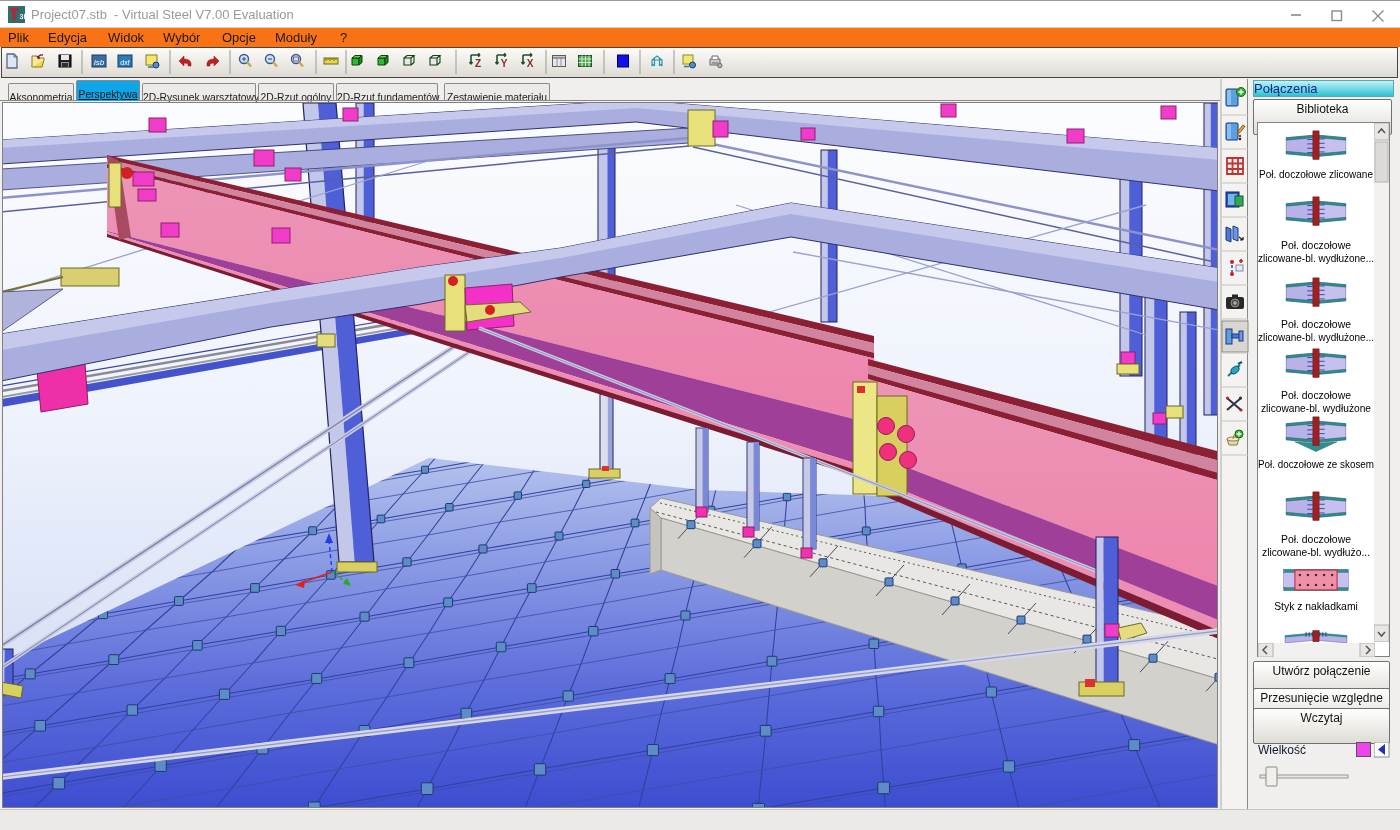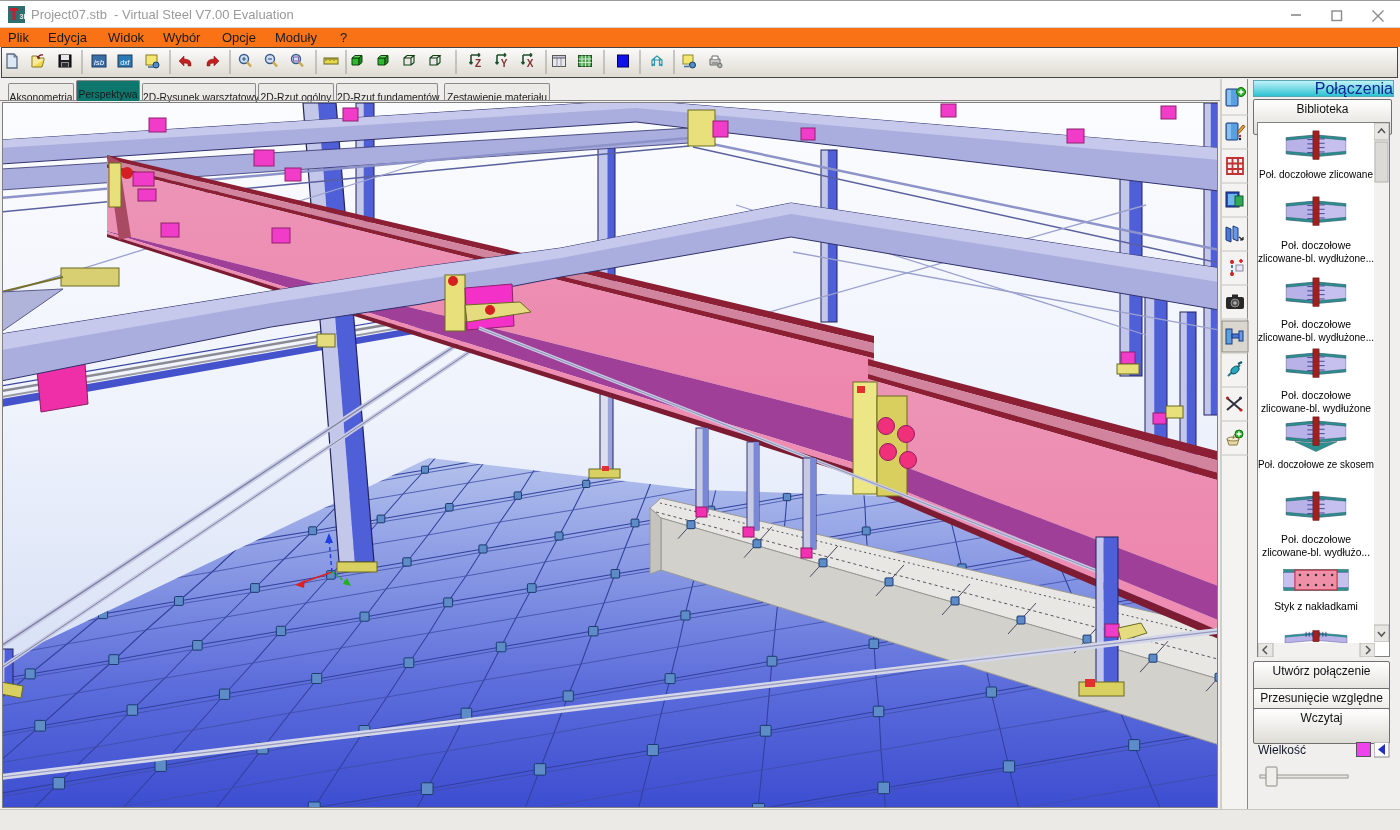--- a/index.html
+++ b/index.html
@@ -2,21 +2,21 @@
 <html><head><meta charset="utf-8"><style>
 * { margin:0; padding:0; box-sizing:border-box; }
 body { width:1400px; height:830px; font-family:"Liberation Sans",sans-serif; background:#f0efed; overflow:hidden; position:relative; }
 .titlebar { position:absolute; left:0; top:0; width:1400px; height:28px; background:#ffffff; border-top:1px solid #9a9a9a; border-bottom:1px solid #d5d5d5; }
 .title-text { position:absolute; left:31px; top:6px; font-size:13px; color:#9a9a9a; }
 .menubar { position:absolute; left:0; top:28px; width:1400px; height:19px; background:#f97316; font-size:13px; color:#1a1a1a; }
 .menubar span { position:absolute; top:2px; }
 .toolbar { position:absolute; left:1px; top:47px; width:1397px; height:31px; background:linear-gradient(#fcfbf9,#dedbd3); border:1px solid #454545; }
 .tabbar { position:absolute; left:0; top:79px; width:1220px; height:23px; background:#f0efed; }
 .tab { position:absolute; top:4px; height:17px; border:1px solid #8a8a8a; border-bottom:none; background:#eceae7; font-size:10.3px; white-space:nowrap; color:#1a1a1a; text-align:center; padding-top:8px; border-radius:2px 2px 0 0; }
-.tab.active { top:1px; height:21px; background:#0f766e; z-index:3; }
+.tab.active { top:1px; height:21px; background:#0ea5e9; z-index:3;text-decoration:underline; }
 .tabline { position:absolute; left:0; top:100px; width:1220px; height:1px; background:#8a8a8a; }
 .viewport { position:absolute; left:2px; top:102px; width:1216px; height:706px; border:1px solid #808080; background:#fff; }
 .statusbar { position:absolute; left:0; top:809px; width:1400px; height:21px; background:#eceae7; border-top:1px solid #c9c7c2; }
 .rpanel { position:absolute; left:1220px; top:79px; width:180px; height:730px; background:#f0efed; }
 .btn { position:absolute; left:33px; width:139px; height:36px; background:linear-gradient(#ffffff,#dedcd5); border:1px solid #707070; border-radius:2px; font-size:12px; color:#111; text-align:center; padding-top:2px; }
 svg { display:block; }
 </style></head>
 <body>
 <div class="titlebar">
   <svg width="17" height="17" style="position:absolute;left:8px;top:5px">
@@ -566,21 +566,21 @@
       <g transform="translate(1224,427)">
         <path d="M3,12 h12 l-2,6 h-8 z" fill="#e8d8a8" stroke="#8a7a40"></path>
         <ellipse cx="9" cy="12" rx="6" ry="2" fill="#f4ecd0" stroke="#8a7a40"></ellipse>
         <path d="M9,12 q0,-5 4,-6" stroke="#8a7a40" fill="none"></path>
         <circle cx="15" cy="7" r="4" fill="#30b030" stroke="#107010"></circle>
         <path d="M12.5,7 h5 M15,4.5 v5" stroke="#fff" stroke-width="1.3"></path>
       </g>
       <line x1="1222" y1="455" x2="1248" y2="455" stroke="#c6c4be" stroke-width="1"></line>
     </g>
 </svg>
-<div style="position:absolute;left:1253px;top:80px;width:141px;height:17px;background:linear-gradient(#c0f2f8,#2ec2d2);border:1px solid #58a8b4;font-size:16px;color:#102890;text-align:right;line-height:16px">Połączenia</div>
+<div style="position:absolute;left:1253px;top:80px;width:141px;height:17px;background:linear-gradient(#c0f2f8,#2ec2d2);border:1px solid #58a8b4;font-size:13px;color:#102890;text-align:left;line-height:16px">Połączenia</div>
 <div class="btn" style="left:1253px;top:99px;width:139px">Biblioteka</div>
 <div style="position:absolute;left:1257px;top:122px;width:133px;height:535px;background:#fff;border:1px solid #828282"></div>
 <svg width="124" height="537" style="position:absolute;left:1250px;top:122px">
 <g transform="translate(-1250,-122)">
 <g transform="translate(1316,147) scale(0.62)">
         <path d="M-48,-15 L-4,-19 L-4,15 L-48,11 Z" fill="#b8b2e8" stroke="#5a5a9a" stroke-width="0.8"></path>
         <path d="M4,-19 L48,-15 L48,11 L4,15 Z" fill="#c6c0ee" stroke="#5a5a9a" stroke-width="0.8"></path>
         <path d="M-48,-15 L-4,-19 L4,-19 L48,-15 L48,-11 L4,-15 L-4,-15 L-48,-11 Z" fill="#2e8f8f" stroke="#14555a" stroke-width="0.7"></path>
         <path d="M-48,11 L-4,15 L4,15 L48,11 L48,7 L4,11 L-4,11 L-48,7 Z" fill="#2e8f8f" stroke="#14555a" stroke-width="0.7"></path>
         <rect x="-5" y="-26" width="10" height="46" fill="#a02020" stroke="#601010" stroke-width="0.8"></rect>

